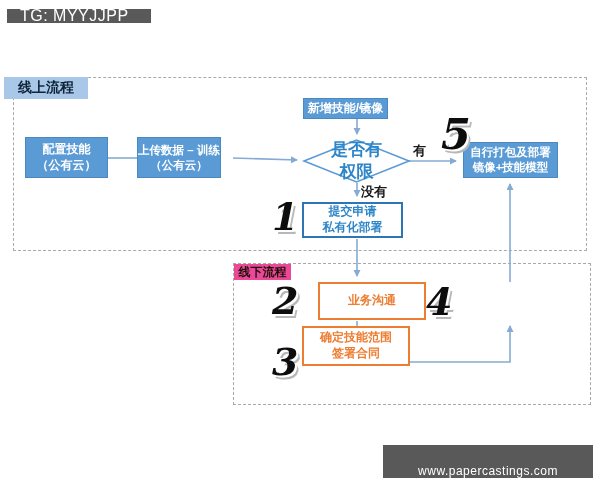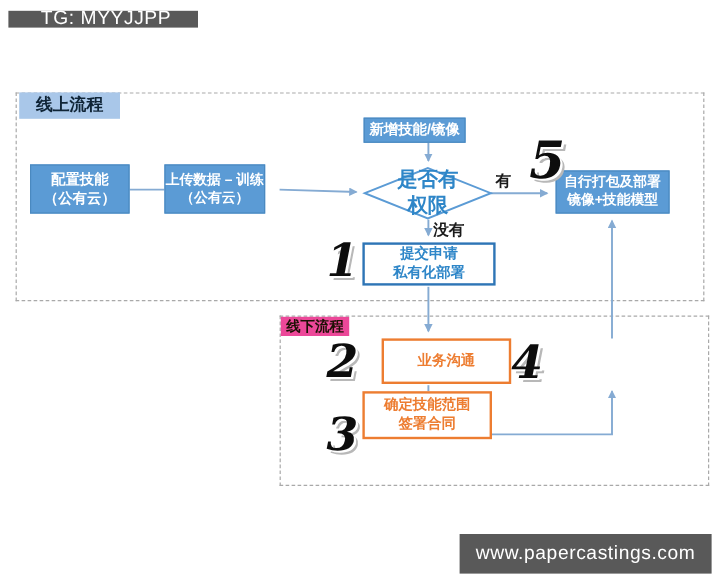--- a/index.html
+++ b/index.html
@@ -11,39 +11,39 @@
     overflow: hidden;
   }
   .wm-bar {
     position: absolute;
     background: #595959;
     color: #ffffff;
     display: flex; align-items: center;
     font-size: 16px;
     letter-spacing: 0.5px;
   }
-  #wm-top { left: 7px; top: 9px; width: 131px; height: 14px; padding-left: 27px; }
-  #wm-bottom { left: 383px; top: 445px; width: 210px; height: 33px; justify-content: center; font-size: 16px; }
+  #wm-top { left: 7px; top: 9px; width: 131px; height: 14px; padding-left: 13px; }
+  #wm-bottom { left: 383px; top: 445px; width: 210px; height: 33px; justify-content: center; font-size: 12px; align-items: flex-end; }
 
   .section {
     position: absolute;
     border: 1px dashed #a9a9a9;
     background: transparent;
   }
   #online-section  { left: 13px;  top: 77px;  width: 572px; height: 172px; }
   #offline-section { left: 233px; top: 263px; width: 356px; height: 140px; }
 
   .section-label {
     position: absolute;
     font-weight: bold;
     display: flex; align-items: center; justify-content: center;
     z-index: 4;
   }
   #online-label {
-    left: 16px; top: 77px; width: 84px; height: 22px;
+    left: 4px; top: 77px; width: 84px; height: 22px;
     background: #a9c7e9; color: #0f2436; font-size: 14px;
   }
   #offline-label {
     left: 234px; top: 264px; width: 57px; height: 16px;
     background: #ec4899; color: #1d1105; font-size: 12px;
   }
 
   .node {
     position: absolute;
     display: flex; align-items: center; justify-content: center;
@@ -67,21 +67,21 @@
   }
   .node-outline-orange {
     background: #ffffff;
     border: 2px solid #ed7d31;
     color: #ed7d31;
   }
   #node-configure   { left: 25px;  top: 137px; width: 83px;  height: 41px; }
   #node-upload      { left: 137px; top: 137px; width: 84px;  height: 41px; font-size: 11.5px; }
   #node-new-skill   { left: 303px; top: 98px;  width: 85px; height: 21px; }
   #node-deploy      { left: 463px; top: 142px; width: 95px;  height: 36px; font-size: 11.5px; }
-  #node-apply       { left: 302px; top: 202px; width: 111px; height: 36px; }
+  #node-apply       { left: 302px; top: 202px; width: 101px; height: 36px; }
   #node-biz         { left: 302px; top: 282px; width: 108px; height: 38px; margin-left: 16px; }
   #node-scope       { left: 302px; top: 326px; width: 108px; height: 40px; }
   #node-approve     { left: 455px; top: 283px; width: 110px; height: 37px; }
 
   #decision-text {
     position: absolute;
     left: 304px; top: 140px; width: 105px; height: 42px;
     display: flex; align-items: center; justify-content: center;
     text-align: center; white-space: pre-line;
     color: #2e86c8; font-weight: bold; font-size: 17px; line-height: 1.3;

